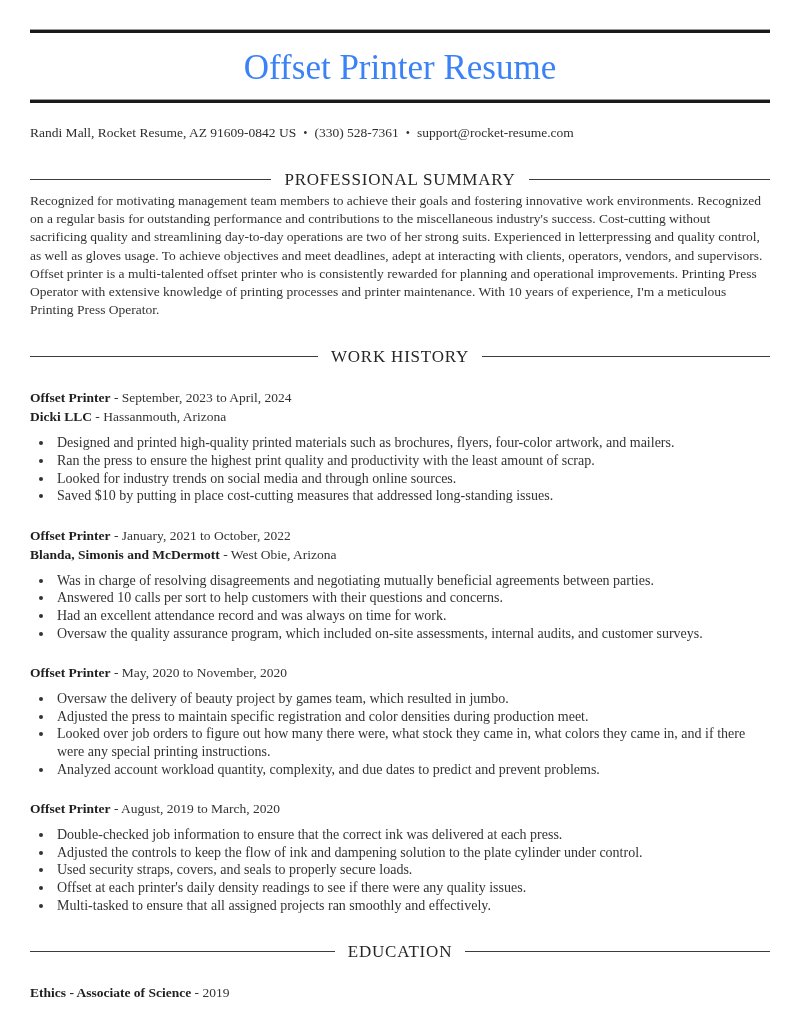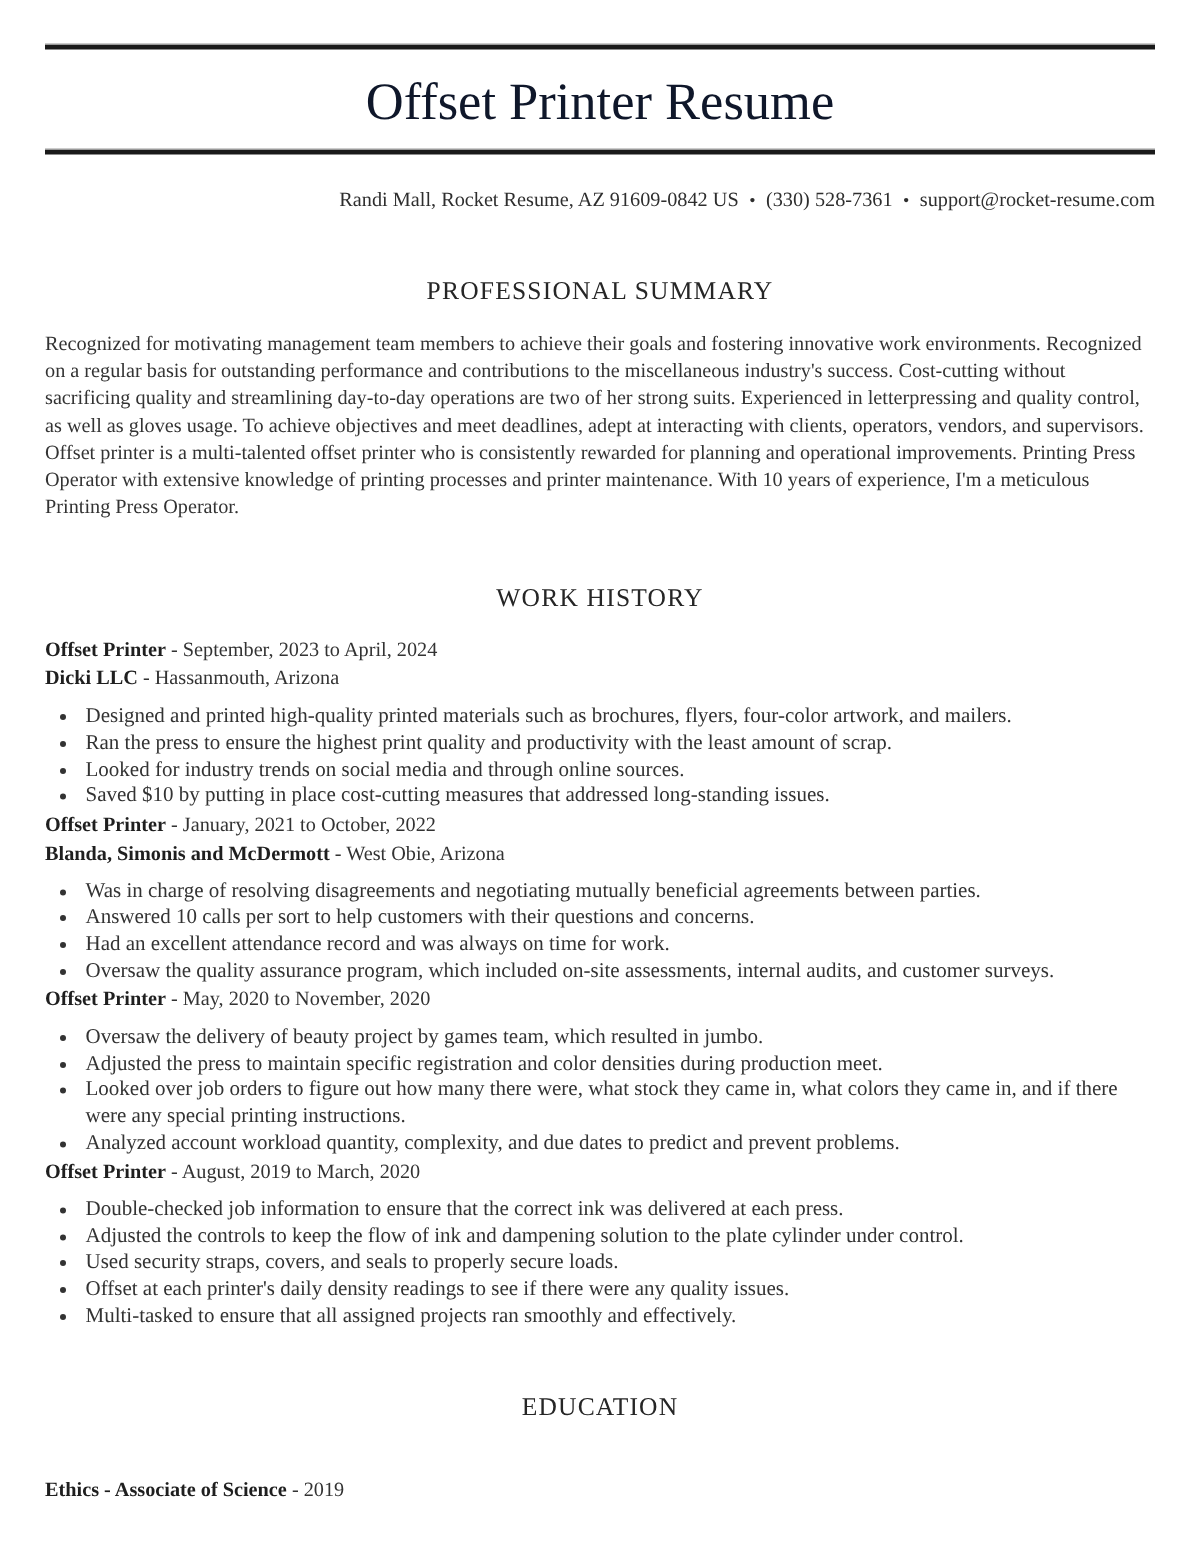--- a/index.html
+++ b/index.html
@@ -16,47 +16,46 @@
     height: 2px;
     border-top: 1px solid #9a9a9a;
     border-bottom: 3px solid #1a1a1a;
   }
   .rule-top { margin-top: 29px; }
   .rule-under-title { margin-top: 9px; }
 
   .doc-title {
     margin: 13px 0 0 0;
     font-size: 35px; font-weight: 400; line-height: 44px;
-    text-align: center; color: #0f172a;
+    text-align: center; color: #3b82f6;
   }
 
   .contact-line {
     margin-top: 21px;
     font-size: 13.5px; color: #2e2e2e;
-    text-align: right; line-height: 17px;
+    text-align: left; line-height: 17px;
   }
   .contact-line .dot { margin: 0 7px; font-size: 12px; color: #2e2e2e; }
 
   .section-header {
     display: flex; align-items: center; gap: 13px;
     margin-top: 27px;
-    flex-direction: column;
   }
   .section-header .hline { flex: 1 1 0; border-top: 1.5px solid #3c3c3c; height: 0; }
   .section-header .label {
     font-size: 17px; color: #262626; letter-spacing: 0.8px;
     white-space: nowrap; line-height: 21px;
   }
 
   .summary-text {
     margin: 2px 0 0 0;
     font-size: 13.5px; line-height: 18.2px; color: #333333;
   }
 
-  .job { }
+  .job { margin-top: 21px; }
   .entry-line { font-size: 13.5px; line-height: 19px; color: #333333; }
   .entry-line .b { font-weight: 700; color: #1f1f1f; }
 
   ul.bullets { margin: 8px 0 0 0; padding: 0 0 0 24px; }
   ul.bullets li {
     font-size: 14px; line-height: 17.6px; color: #333333;
     padding-left: 3px;
   }
 
   .edu { margin-top: 21px; }

